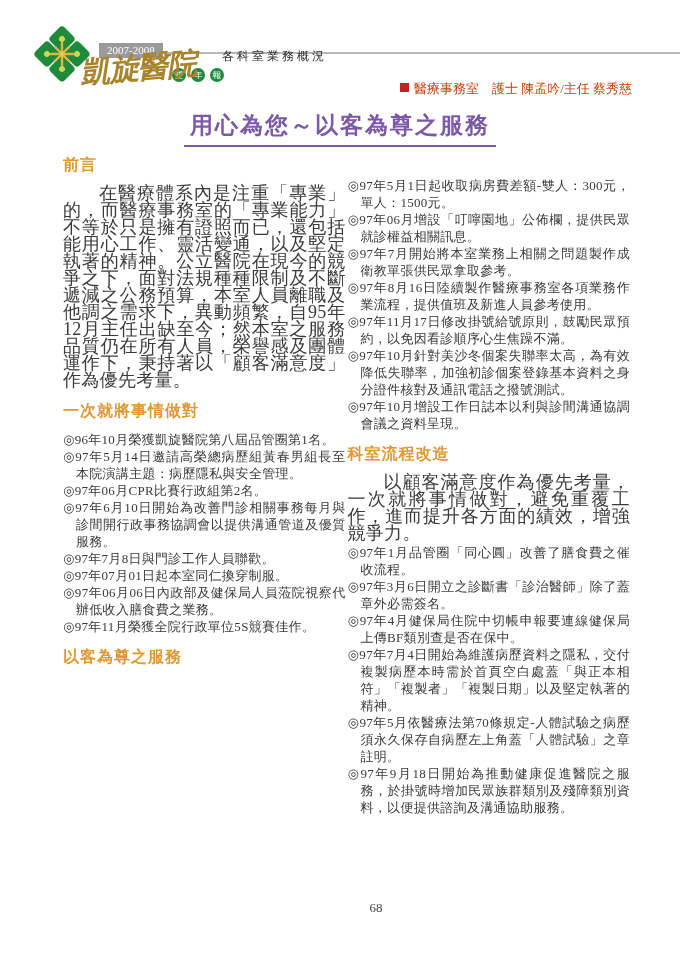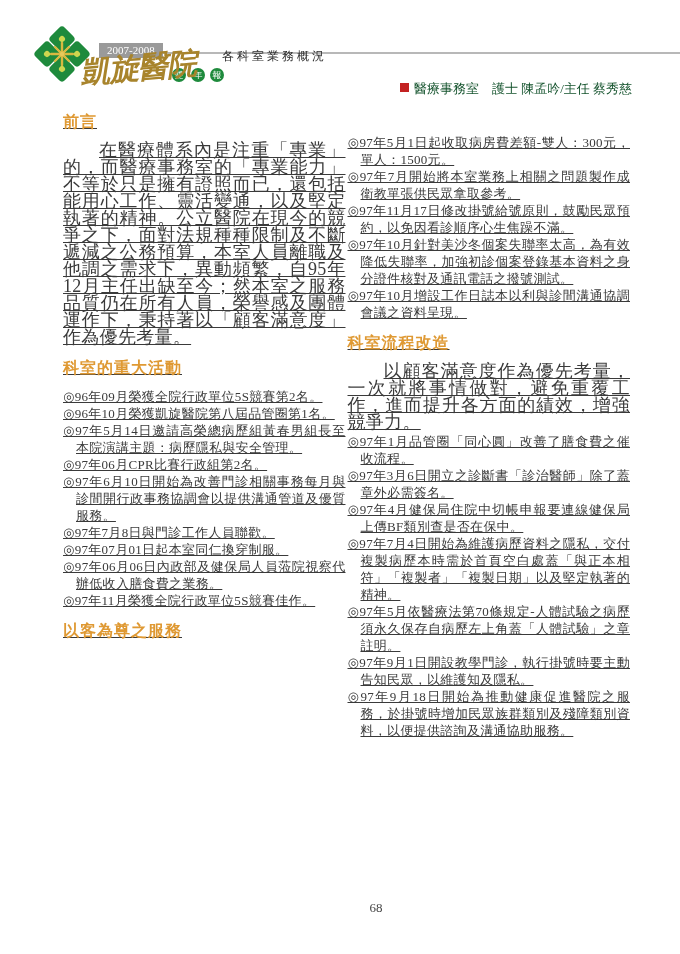--- a/index.html
+++ b/index.html
@@ -58,21 +58,21 @@
     background: #1e8a3c; color: #ffffff; font-size: 9px; line-height: 14px;
     text-align: center; margin-right: 1px;
     font-family: "Liberation Sans", sans-serif;
   }
   .tagline {
     position: absolute; left: 222px; top: 48px;
     font-size: 12px; letter-spacing: 3px; color: #2c2c2c;
   }
   .byline {
     position: absolute; top: 80px; right: 48px;
-    font-size: 13px; color: #14532d; white-space: nowrap;
+    font-size: 13px; color: #c2410c; white-space: nowrap;
   }
   .red-sq {
     display: inline-block; width: 9px; height: 9px; background: #c32222;
     margin-right: 5px; vertical-align: 1px;
   }
 
   
   .title-wrap { text-align: center; margin: 2px 0 4px 0; }
   .title-text {
     display: inline-block;
@@ -80,21 +80,20 @@
     font-size: 23px; font-weight: bold; letter-spacing: 2px;
     color: #7c59a8;
     border-bottom: 2px solid #7c59a8;
     padding: 0 6px 4px 6px;
   }
 
   
   .columns {
     display: flex; gap: 2px;
     padding: 0 50px 0 63px;
-    text-decoration: underline;
   }
   .col { flex: 1; min-width: 0; }
   .col-right { padding-top: 26px; }
 
   h2.sec {
     font-family: "Liberation Sans", sans-serif;
     font-size: 16px; font-weight: bold; color: #df9933;
     margin: 12px 0 9px 0; letter-spacing: 1px;
   }
   .col-left h2.sec:first-child { margin-top: 4px; }
@@ -146,61 +145,64 @@
       <span class="badge-circle">雙</span>
       <span class="badge-circle">年</span>
       <span class="badge-circle">報</span>
     </div>
     <div class="tagline">各科室業務概況</div>
     <div class="byline">
       <span class="red-sq"></span><span>醫療事務室　護士 陳孟吟/主任 蔡秀慈</span>
     </div>
   </div>
 
+  <div class="title-wrap">
+    <span class="title-text">用心為您～以客為尊之服務</span>
+  </div>
 
   <div class="columns">
 
     <div class="col col-left">
       <h2 class="sec">前言</h2>
       <p class="body-par">在醫療體系內是注重「專業」的，而醫療事務室的「專業能力」不等於只是擁有證照而已，還包括能用心工作、靈活變通，以及堅定執著的精神。公立醫院在現今的競爭之下，面對法規種種限制及不斷遞減之公務預算，本室人員離職及他調之需求下，異動頻繁，自95年12月主任出缺至今；然本室之服務品質仍在所有人員，榮譽感及團體運作下，秉持著以「顧客滿意度」作為優先考量。</p>
 
-      <h2 class="sec">科室的重大活動</h2>
+      <h2 class="sec">一次就將事情做對</h2>
       <ul class="items">
-        <li>◎96年09月榮獲全院行政單位5S競賽第2名。</li>
         <li>◎96年10月榮獲凱旋醫院第八屆品管圈第1名。</li>
         <li>◎97年5月14日邀請高榮總病歷組黃春男組長至本院演講主題：病歷隱私與安全管理。</li>
         <li>◎97年06月CPR比賽行政組第2名。</li>
         <li>◎97年6月10日開始為改善門診相關事務每月與診間開行政事務協調會以提供溝通管道及優質服務。</li>
         <li>◎97年7月8日與門診工作人員聯歡。</li>
         <li>◎97年07月01日起本室同仁換穿制服。</li>
         <li>◎97年06月06日內政部及健保局人員蒞院視察代辦低收入膳食費之業務。</li>
         <li>◎97年11月榮獲全院行政單位5S競賽佳作。</li>
       </ul>
 
       <h2 class="sec">以客為尊之服務</h2>
     </div>
 
     <div class="col col-right">
       <ul class="items">
         <li>◎97年5月1日起收取病房費差額-雙人：300元，單人：1500元。</li>
+        <li>◎97年06月增設「叮嚀園地」公佈欄，提供民眾就診權益相關訊息。</li>
         <li>◎97年7月開始將本室業務上相關之問題製作成衛教單張供民眾拿取參考。</li>
+        <li>◎97年8月16日陸續製作醫療事務室各項業務作業流程，提供值班及新進人員參考使用。</li>
         <li>◎97年11月17日修改掛號給號原則，鼓勵民眾預約，以免因看診順序心生焦躁不滿。</li>
         <li>◎97年10月針對美沙冬個案失聯率太高，為有效降低失聯率，加強初診個案登錄基本資料之身分證件核對及通訊電話之撥號測試。</li>
         <li>◎97年10月增設工作日誌本以利與診間溝通協調會議之資料呈現。</li>
       </ul>
 
       <h2 class="sec">科室流程改造</h2>
       <p class="body-par">以顧客滿意度作為優先考量，一次就將事情做對，避免重覆工作，進而提升各方面的績效，增強競爭力。</p>
       <ul class="items">
         <li>◎97年1月品管圈「同心圓」改善了膳食費之催收流程。</li>
         <li>◎97年3月6日開立之診斷書「診治醫師」除了蓋章外必需簽名。</li>
         <li>◎97年4月健保局住院中切帳申報要連線健保局上傳BF類別查是否在保中。</li>
         <li>◎97年7月4日開始為維護病歷資料之隱私，交付複製病歷本時需於首頁空白處蓋「與正本相符」「複製者」「複製日期」以及堅定執著的精神。</li>
         <li>◎97年5月依醫療法第70條規定-人體試驗之病歷須永久保存自病歷左上角蓋「人體試驗」之章註明。</li>
-        <li>◎97年9月1日開設教學門診，執行掛號時要主動告知民眾，以維護知及隱私。</li>
         <li>◎97年9月18日開始為推動健康促進醫院之服務，於掛號時增加民眾族群類別及殘障類別資料，以便提供諮詢及溝通協助服務。</li>
       </ul>
     </div>
 
   </div>
 
   <div class="footer">68</div>
 
 </div>
 

